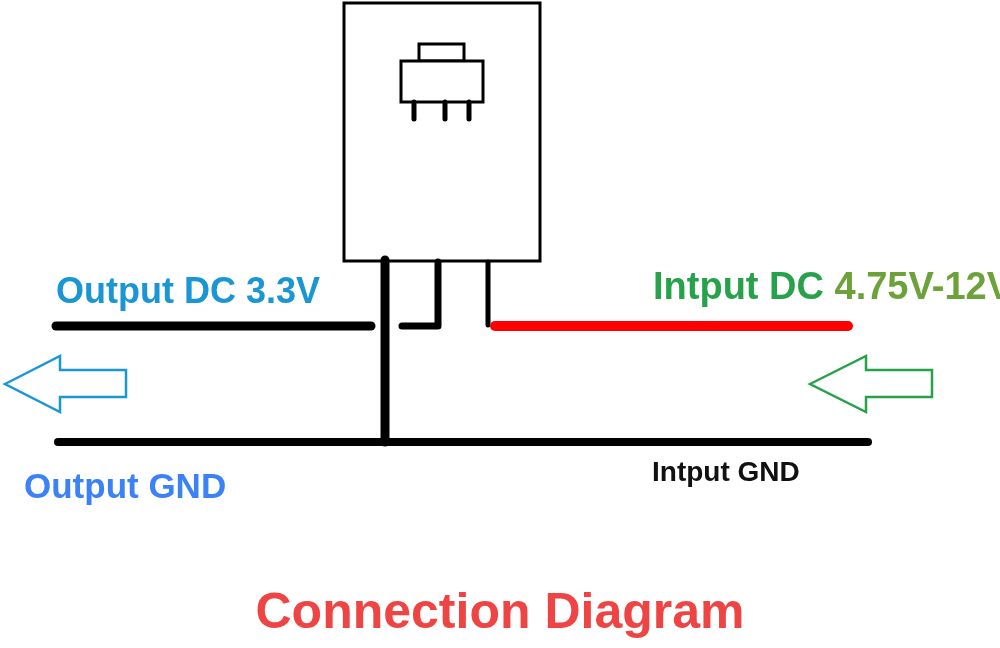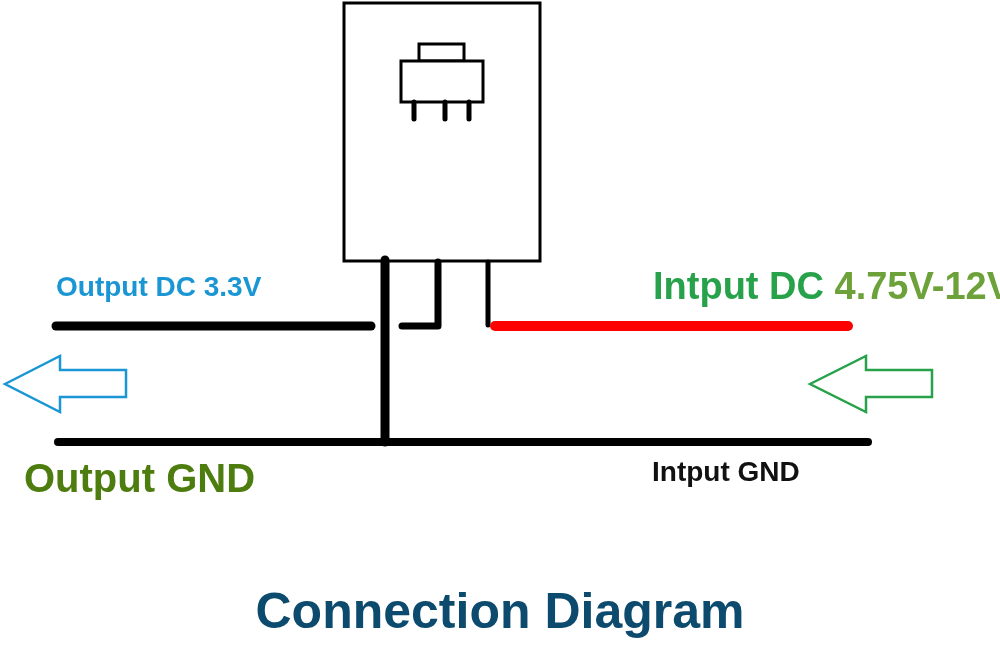--- a/index.html
+++ b/index.html
@@ -1,25 +1,25 @@
 <!DOCTYPE html>
 <html><head>
 <meta charset="utf-8">
 <style>
   html,body{margin:0;padding:0;background:#fff;}
   body{width:1000px;height:648px;position:relative;overflow:hidden;font-family:"Liberation Sans",sans-serif;}
   svg{position:absolute;left:0;top:0;}
   .lbl{position:absolute;font-weight:bold;white-space:nowrap;line-height:1;}
-  #out-dc{left:56px;top:273px;font-size:28px;color:#1a96d4;}
+  #out-dc{left:56px;top:273px;font-size:36px;color:#1a96d4;}
   #in-dc{left:653px;top:267px;font-size:38px;}
   #in-dc .a{color:#27a24a;}
   #in-dc .b{color:#6da139;}
-  #out-gnd{left:24px;top:458px;font-size:40px;color:#4d7c0f;}
+  #out-gnd{left:24px;top:468px;font-size:35px;color:#3b82f6;}
   #in-gnd{left:652px;top:458px;font-size:28px;color:#111;}
-  #title{left:0;width:1000px;text-align:center;top:586px;font-size:50px;color:#0c4a6e;}
+  #title{left:0;width:1000px;text-align:center;top:586px;font-size:50px;color:#ef4444;}
 </style>
 </head>
 <body>
 
 <svg width="1000" height="648" viewBox="0 0 1000 648">
 
   <rect x="344" y="3" width="196" height="258" fill="#fff" stroke="#000" stroke-width="3"></rect>
 
   <g>
     <rect x="419" y="44" width="45" height="17" fill="#fff" stroke="#000" stroke-width="3"></rect>

